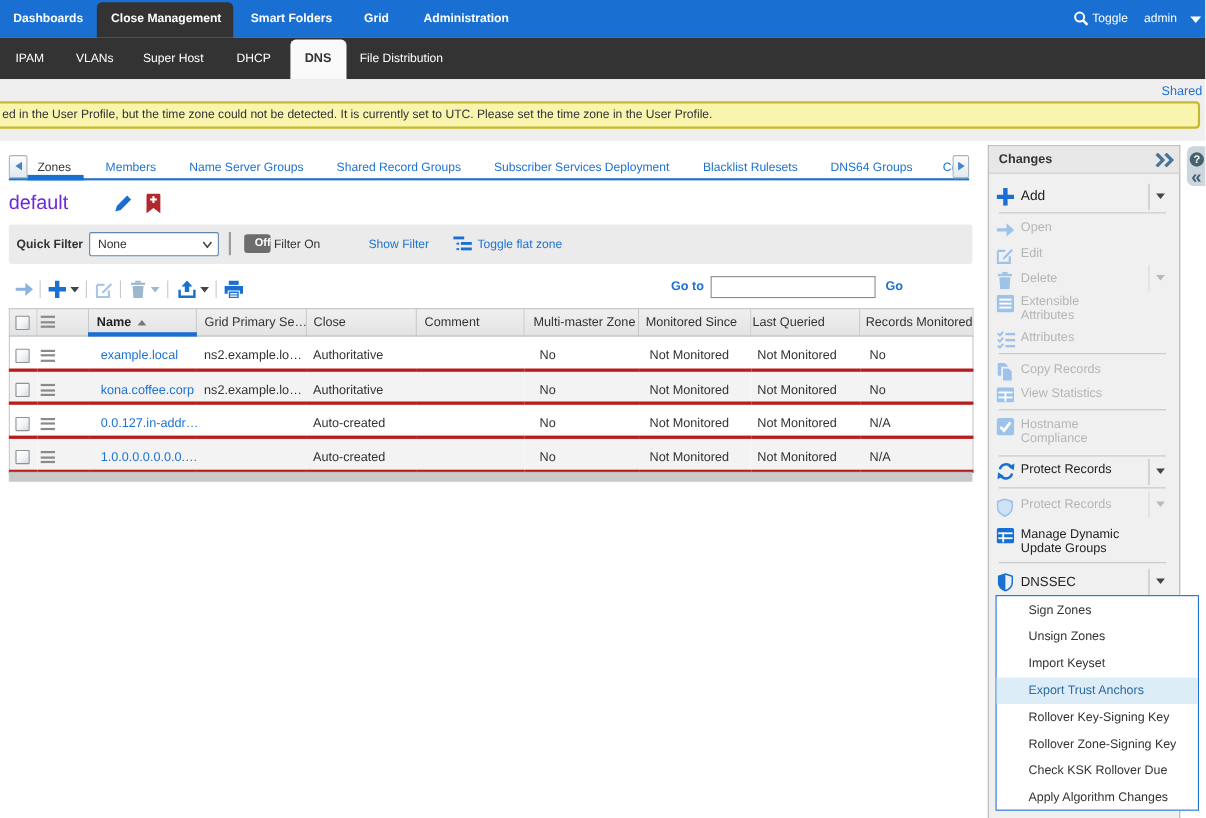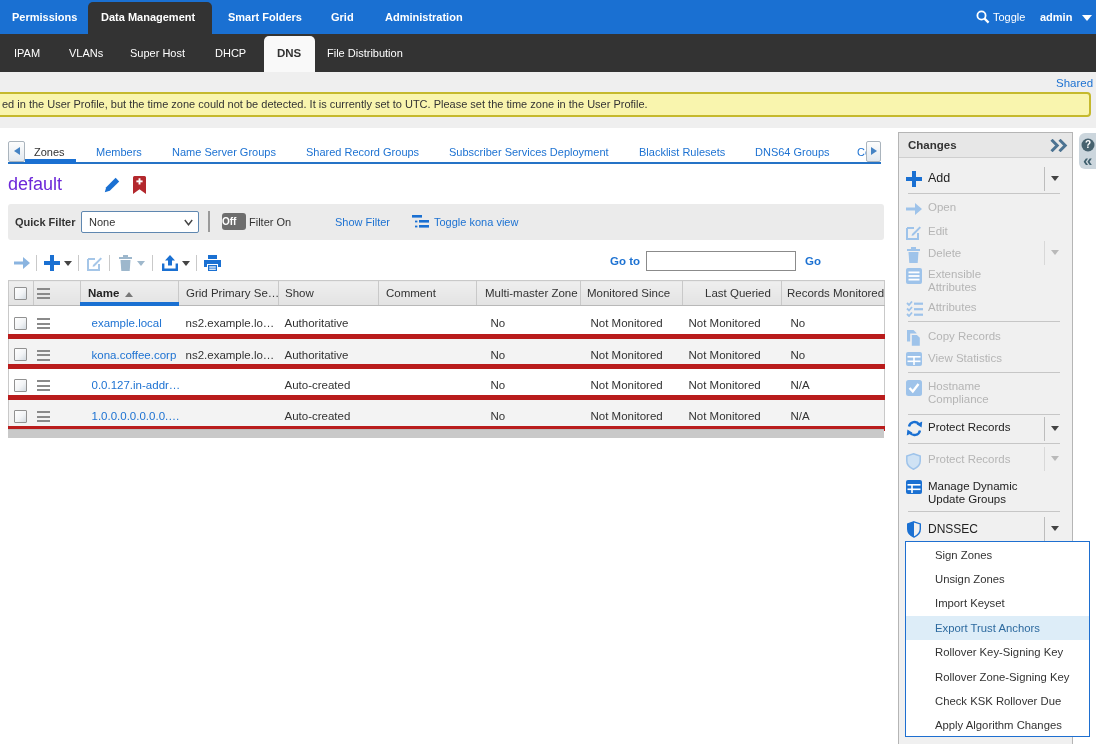--- a/index.html
+++ b/index.html
@@ -8,50 +8,50 @@
 .nav{position:absolute;top:0;color:#fff;font-weight:bold;font-size:11px;line-height:34px;white-space:nowrap}
 .nav2{position:absolute;top:0;color:#fff;font-size:11px;line-height:38px;white-space:nowrap}
 .lnk{color:#1d72d2;text-decoration:none}
 .tlab{position:absolute;top:146px;font-size:11px;color:#1d72d2;white-space:nowrap}
 .sep{position:absolute;width:1px;height:16px;background:#c9c9c9;top:255px}
 .car{display:inline-block;width:0;height:0;border-left:4px solid transparent;border-right:4px solid transparent;border-top:5px solid #444}
 .carl{border-top-color:#9fb8cc}
 table#zt{position:absolute;left:8px;top:280px;width:876px;border-collapse:collapse;table-layout:fixed;font-size:11.5px;color:#333}
 #zt th,#zt td{border:1px solid #c9c9c9;font-weight:normal;text-align:left;padding:0 4px 0 7px;overflow:hidden;white-space:nowrap}
 #zt th{height:25px;background:linear-gradient(#efefef,#e3e3e3);border-bottom:1px solid #b8b8b8}
-#zt td{height:30.7px;border:none;border-bottom:5px solid #b91c1c;padding-top:6px}
+#zt td{height:30.7px;border:none;border-bottom:3px solid #b91c1c;padding-top:6px}
 #zt td:first-child{border-left:1px solid #c9c9c9}
 #zt td:last-child{border-right:1px solid #c9c9c9}
 #zt tr.odd td{background:#fff}
 #zt tr.even td{background:#f3f3f3}
 .cb{display:inline-block;width:13px;height:13px;border:1px solid #919191;border-radius:1px;background:linear-gradient(135deg,#ffffff 0%,#f2f4f6 55%,#d4dbe1 100%);vertical-align:middle}
 .ham{display:inline-block;width:13px;height:11px;border-top:2px solid #8a8a8a;border-bottom:2px solid #8a8a8a;position:relative;vertical-align:middle}
 .ham:after{content:"";position:absolute;left:0;top:2.5px;width:13px;height:2px;background:#8a8a8a}
 .sbitem{position:absolute;left:928px;font-size:11.5px;color:#222;white-space:nowrap;line-height:13px}
 .sbdis{color:#b5b5b5}
 .sbline{position:absolute;left:908px;width:152px;height:1px;background:#c6c6c6}
 .sbvline{position:absolute;left:1044px;width:1px;height:24px;background:#bdbdbd}
 .mi{position:absolute;left:906px;width:183px;height:24.4px;line-height:24.4px;padding-left:29px;font-size:11.3px;color:#333;white-space:nowrap}
 </style></head>
 <body>
 <div id="page">
 
 <div class="a" style="left:0;top:0;width:1096px;height:34px;background:#1a70d2"></div>
 <div class="a" style="left:88px;top:2px;width:124px;height:32px;background:#333;border-radius:5px 5px 0 0"></div>
-<span class="nav" style="left:12px">Permissions</span>
-<span class="nav" style="left:101px">Data Management</span>
+<span class="nav" style="left:12px">Dashboards</span>
+<span class="nav" style="left:101px">Close Management</span>
 <span class="nav" style="left:228px">Smart Folders</span>
 <span class="nav" style="left:331px">Grid</span>
 <span class="nav" style="left:385px">Administration</span>
 <svg class="a" style="left:975px;top:9px" width="16" height="16" viewBox="0 0 16 16">
       <circle cx="6.5" cy="6.5" r="4.1" fill="none" stroke="#fff" stroke-width="1.8"></circle>
       <line x1="9.6" y1="9.6" x2="13.6" y2="13.6" stroke="#fff" stroke-width="2.2"></line>
     </svg>
 <span class="nav" style="left:993px;font-weight:normal">Toggle</span>
-<span class="nav" style="left:1040px;font-weight:bold">admin</span>
+<span class="nav" style="left:1040px;font-weight:normal">admin</span>
 <span class="a" style="left:1082px;top:15px;width:0;height:0;border-left:5px solid transparent;border-right:5px solid transparent;border-top:6px solid #fff"></span>
 
 <div class="a" style="left:0;top:34px;width:1096px;height:38px;background:#333"></div>
 <div class="a" style="left:264px;top:36px;width:51px;height:36px;background:#f9f9f9;border-radius:5px 5px 0 0"></div>
 <span class="nav2" style="left:14px;top:34px">IPAM</span>
 <span class="nav2" style="left:69px;top:34px">VLANs</span>
 <span class="nav2" style="left:130px;top:34px">Super Host</span>
 <span class="nav2" style="left:215px;top:34px">DHCP</span>
 <span class="nav2" style="left:277px;top:34px;color:#333;font-weight:bold;font-size:11.5px">DNS</span>
 <span class="nav2" style="left:327px;top:34px">File Distribution</span>
@@ -85,31 +85,31 @@
       <rect x="5.55" y="2.3" width="1.9" height="6.2" fill="#fff"></rect>
     </svg>
 
 <div class="a" style="left:8px;top:204px;width:876px;height:36px;background:#ebebeb;border-radius:3px"></div>
 <span class="a" style="left:15px;top:216px;font-size:11px;font-weight:bold;color:#333">Quick Filter</span>
 <div class="a" style="left:81px;top:211px;width:118px;height:22px;background:#fff;border:1px solid #5f87b0;border-radius:2px;font-size:11px;color:#333;line-height:20px;padding-left:7px">None</div>
 <svg class="a" style="left:184px;top:219px" width="9" height="7" viewBox="0 0 9 7">
       <path d="M0.8 1 L4.5 5.8 L8.2 1" fill="none" stroke="#444" stroke-width="1.4"></path>
     </svg>
 <div class="a" style="left:208px;top:211px;width:2px;height:21px;background:#9a9a9a"></div>
-<div class="a" style="left:222px;top:213px;width:24px;height:17px;background:#6d6d6d;border-radius:3px;color:#fff;font-size:10px;font-weight:bold;text-align:left;line-height:17px">Off</div>
+<div class="a" style="left:222px;top:213px;width:24px;height:17px;background:#6d6d6d;border-radius:3px;color:#fff;font-size:10px;font-weight:bold;text-align:right;line-height:17px">Off</div>
 <span class="a" style="left:249px;top:216px;font-size:11px;color:#333">Filter On</span>
 <span class="a lnk" style="left:335px;top:216px;font-size:11px">Show Filter</span>
 <svg class="a" style="left:412px;top:214px" width="17" height="15" viewBox="0 0 17 15">
       <rect x="0" y="1" width="10" height="2.6" fill="#1a70d2"></rect>
       <rect x="7" y="6" width="10" height="2.6" fill="#1a70d2"></rect>
       <rect x="7" y="11" width="10" height="2.6" fill="#1a70d2"></rect>
       <rect x="3" y="6.6" width="2.4" height="1.8" fill="#1a70d2"></rect>
       <rect x="3" y="11.6" width="2.4" height="1.8" fill="#1a70d2"></rect>
     </svg>
-<span class="a lnk" style="left:434px;top:216px;font-size:11px">Toggle kona view</span>
+<span class="a lnk" style="left:434px;top:216px;font-size:11px">Toggle flat zone</span>
 
 <svg class="a" style="left:14px;top:256px" width="16" height="14" viewBox="0 0 16 14">
       <path d="M0 5.6 L9 5.6 L9 1 L16 7 L9 13 L9 8.4 L0 8.4 Z" fill="#8ab4e0"></path>
     </svg>
 <div class="sep" style="left:36px"></div>
 <svg class="a" style="left:44px;top:255px" width="16" height="16" viewBox="0 0 16 16">
       <path d="M6 0 L10 0 L10 6 L16 6 L16 10 L10 10 L10 16 L6 16 L6 10 L0 10 L0 6 L6 6 Z" fill="#1a70d2"></path>
     </svg>
 <span class="a car" style="left:64px;top:261px"></span>
 <div class="sep" style="left:78px"></div>
@@ -155,25 +155,25 @@
         <col style="width:102px">
         <col style="width:99px">
         <col style="width:103px">
       </colgroup>
 <tbody>
         <tr>
 <th style="padding-left:5px"><span class="cb"></span></th>
 <th style="padding-left:3px"><span class="ham"></span></th>
 <th style="font-weight:bold;color:#222">Name <span style="display:inline-block;width:0;height:0;border-left:4px solid transparent;border-right:4px solid transparent;border-bottom:5.5px solid #787878;margin-left:2px"></span></th>
 <th>Grid Primary Se…</th>
-<th style="padding-left:6px">Show</th>
+<th style="padding-left:6px">Close</th>
 <th>Comment</th>
 <th style="padding-left:8px">Multi-master Zone</th>
 <th style="padding-left:6px">Monitored Since</th>
-<th style="padding-left:22px">Last Queried</th>
+<th style="padding-left:1px">Last Queried</th>
 <th style="padding-left:5px">Records Monitored</th>
 </tr>
 <tr class="odd">
           <td style="padding-left:5px"><span class="cb"></span></td>
           <td style="padding-left:3px"><span class="ham"></span></td>
           <td style="padding-left:11px;color:#1d72d2">example.local</td>
           <td>ns2.example.lo…</td>
           <td style="padding-left:6px">Authoritative</td>
           <td></td>
           <td style="padding-left:14px">No</td>

